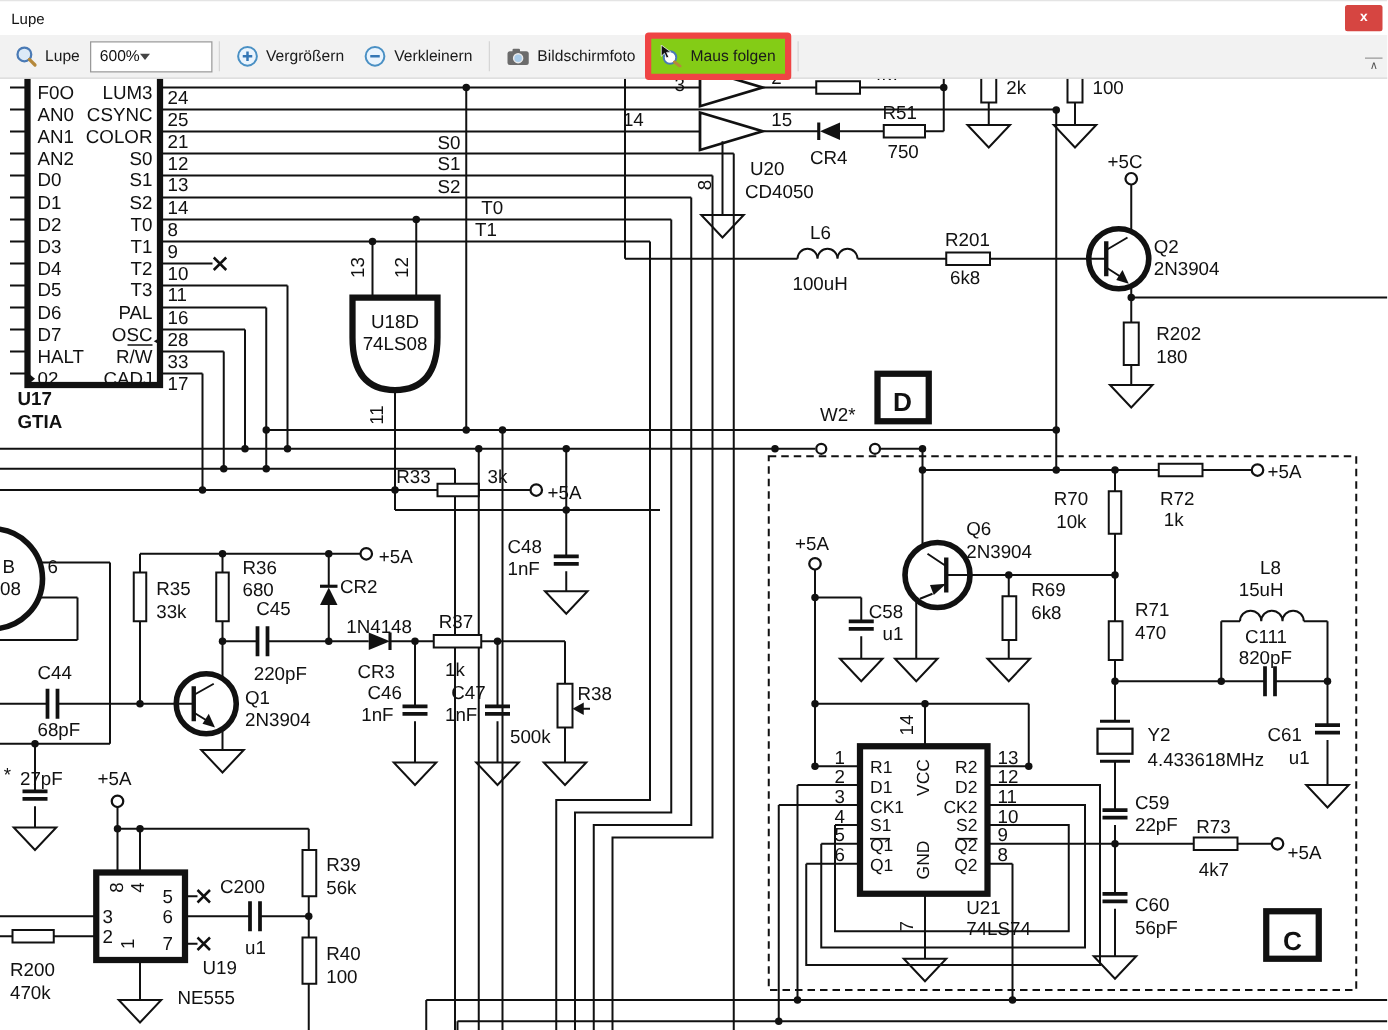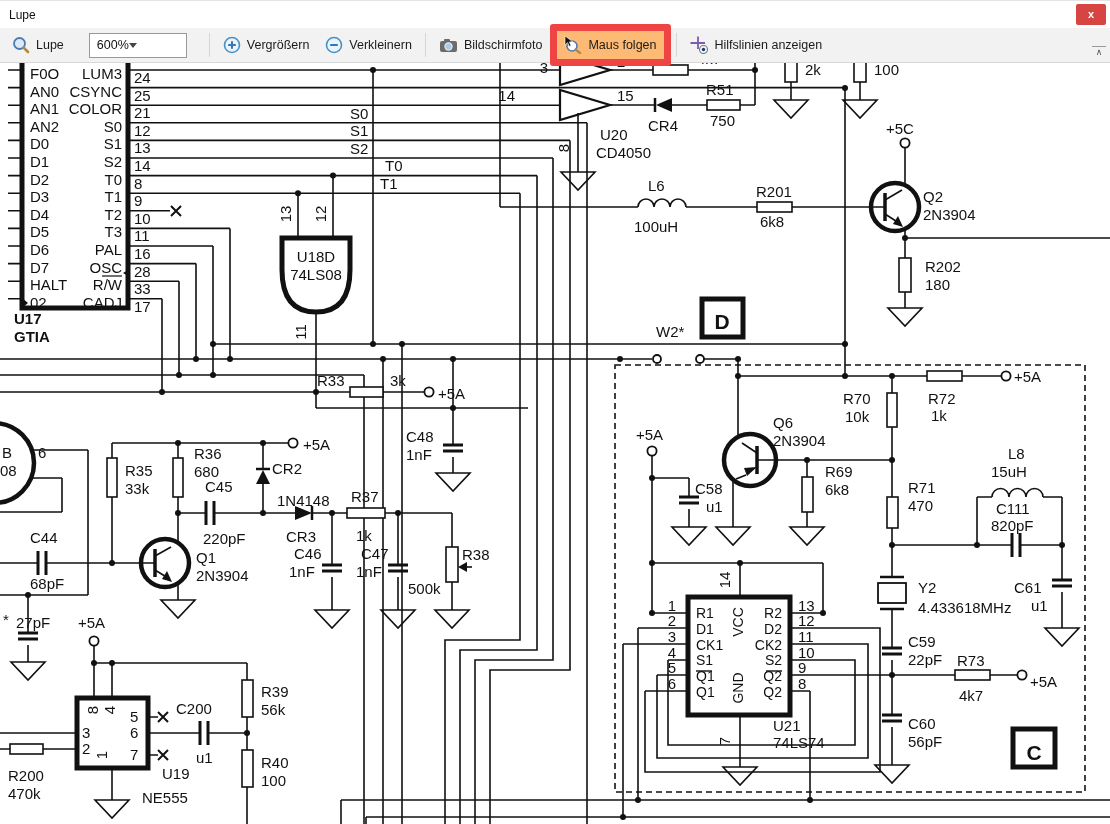--- a/index.html
+++ b/index.html
@@ -14,24 +14,24 @@
   #close-btn{position:absolute;right:4px;top:3px;width:30px;height:21px;background:#d64541;
     border-radius:2px;color:#fff;font-size:11px;font-weight:bold;text-align:center;
     line-height:20px;cursor:pointer;}
   
   #toolbar{position:absolute;left:0;top:28px;width:1110px;height:35px;background:#f2f2f2;
     border-bottom:1px solid #d8d8d8;z-index:3;display:flex;align-items:center;padding-left:4px;
     box-sizing:border-box;}
   .tb-btn{display:inline-flex;align-items:center;gap:6px;height:28px;padding:0 7px;
     font-size:12.5px;color:#1a1a1a;border:1px solid transparent;border-radius:3px;
     background:transparent;white-space:nowrap;cursor:pointer;}
-  .tb-btn.active{background:#fdba74;border:7px solid #ef4444;}
+  .tb-btn.active{background:#84cc16;border:5px solid #ef4444;}
   .tb-sep{width:1px;height:24px;background:#d6d6d6;margin:0 5px;}
   #zoom-combo{display:inline-flex;align-items:center;justify-content:flex-start;
-    width:84px;height:23px;background:#fff;border:1px solid #999;margin:0 17px;
+    width:84px;height:23px;background:#fff;border:1px solid #999;margin:0 0;
     padding:0 5px 0 7px;font-size:12.5px;color:#111;cursor:pointer;}
   #zoom-combo .arr{width:0;height:0;border-left:4px solid transparent;
     border-right:4px solid transparent;border-top:5px solid #444;}
   .icon{display:inline-block;line-height:0;}
   #collapse-arrow{position:absolute;right:4px;bottom:3px;width:14px;height:12px;
     color:#555;font-size:9px;text-align:center;line-height:10px;border-top:1px solid #999;cursor:pointer;}
 </style>
 </head>
 <body>
 
@@ -541,27 +541,17 @@
           <line x1="11.6" y1="13.6" x2="16" y2="17" stroke="#b5893c" stroke-width="2.4" stroke-linecap="round"></line>
           <polygon points="1,0 1,9 3.6,6.6 5.2,10.4 7,9.6 5.3,5.9 8.6,5.6" fill="#111" stroke="#fff" stroke-width="0.6"></polygon>
         </svg>
       </span>
       <span>Maus folgen</span>
     </div>
 
     <div class="tb-sep"></div>
 
 
-    <div class="tb-btn">
-      <span class="icon">
-        <svg width="19" height="18" viewBox="0 0 19 18">
-          <path d="M8 0.5V13 M0.5 7H15" stroke="#7b5ea7" stroke-width="1.8"></path>
-          <circle cx="13.5" cy="13.5" r="4" fill="#f4f4f4" stroke="#777" stroke-width="1.1"></circle>
-          <circle cx="13.5" cy="13.5" r="1.7" fill="#1a3e6e"></circle>
-        </svg>
-      </span>
-      <span>Hilfslinien anzeigen</span>
-    </div>
 
     <div id="collapse-arrow">∧</div>
   </div>
 
 </div>
 
 </body></html>

